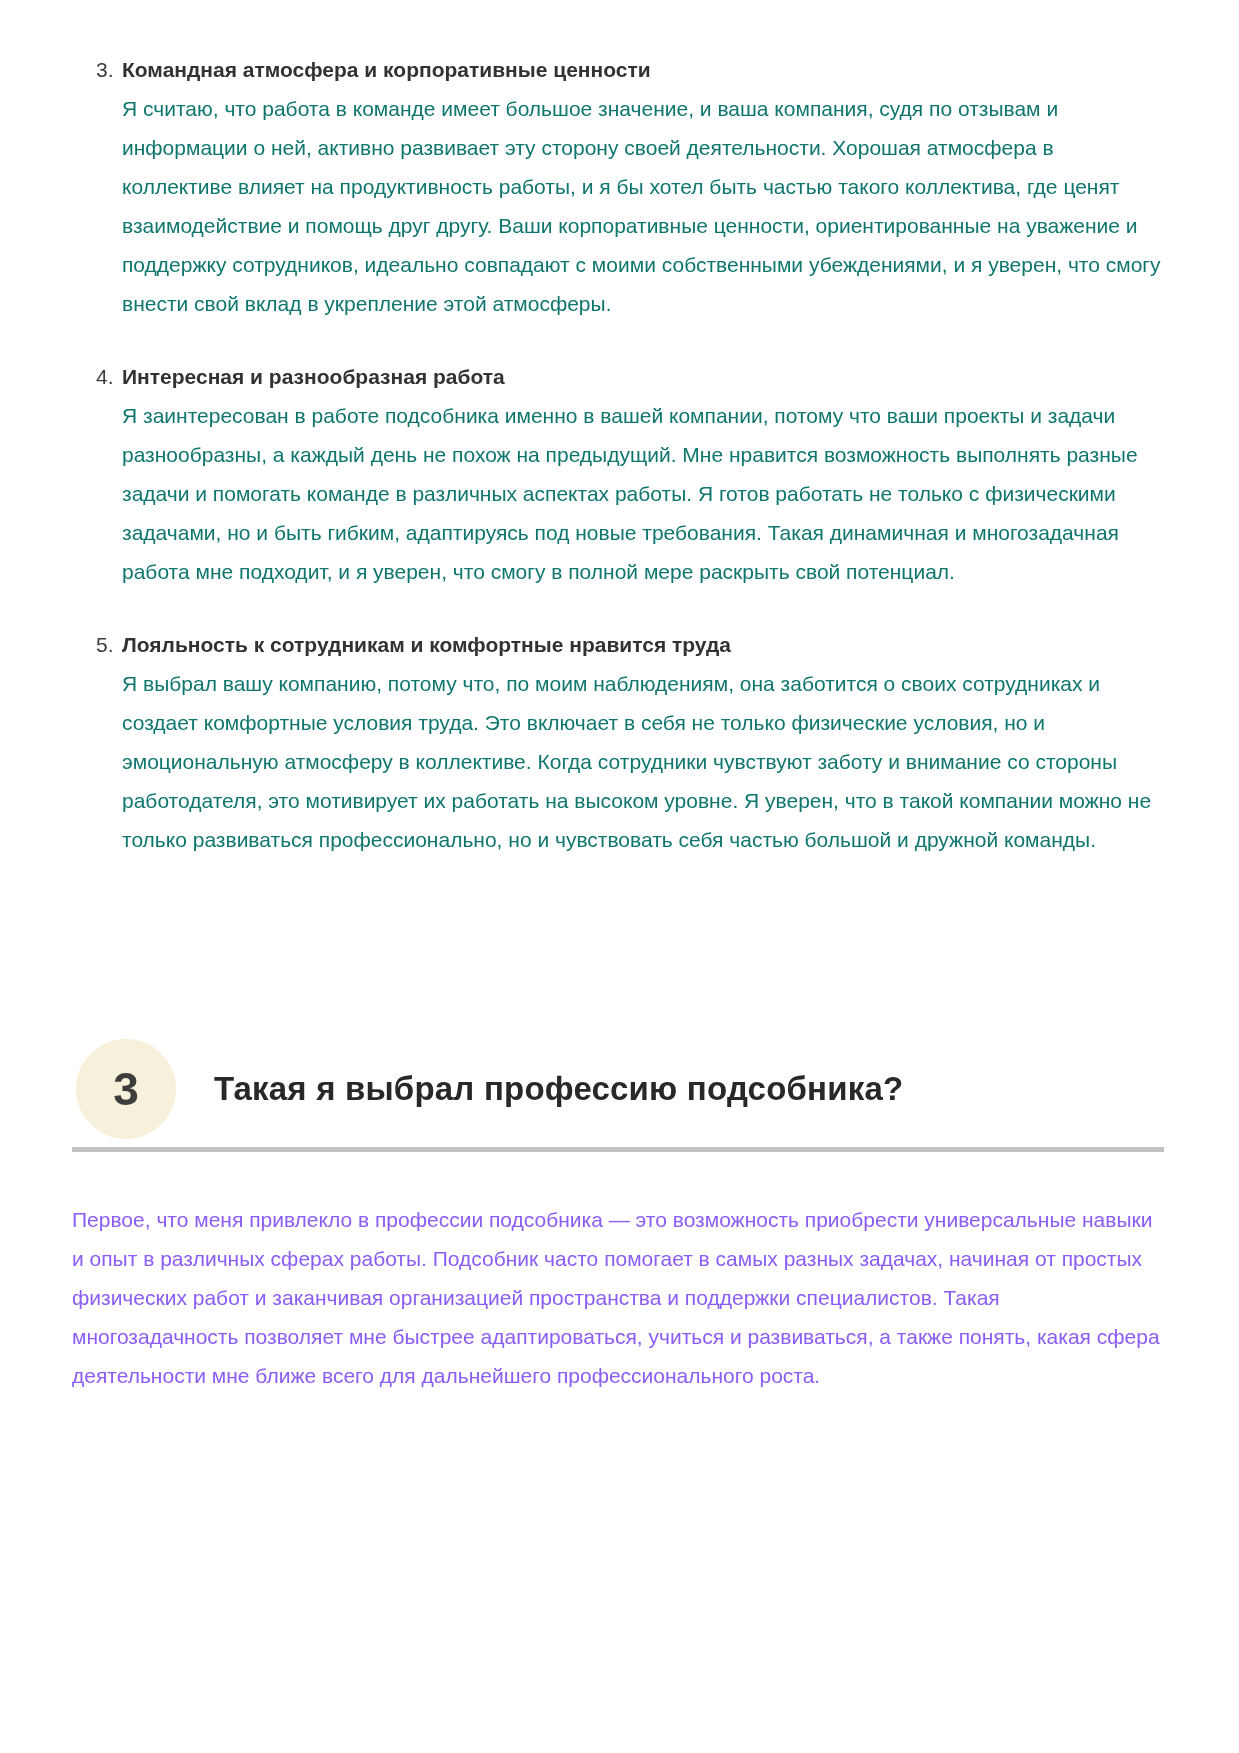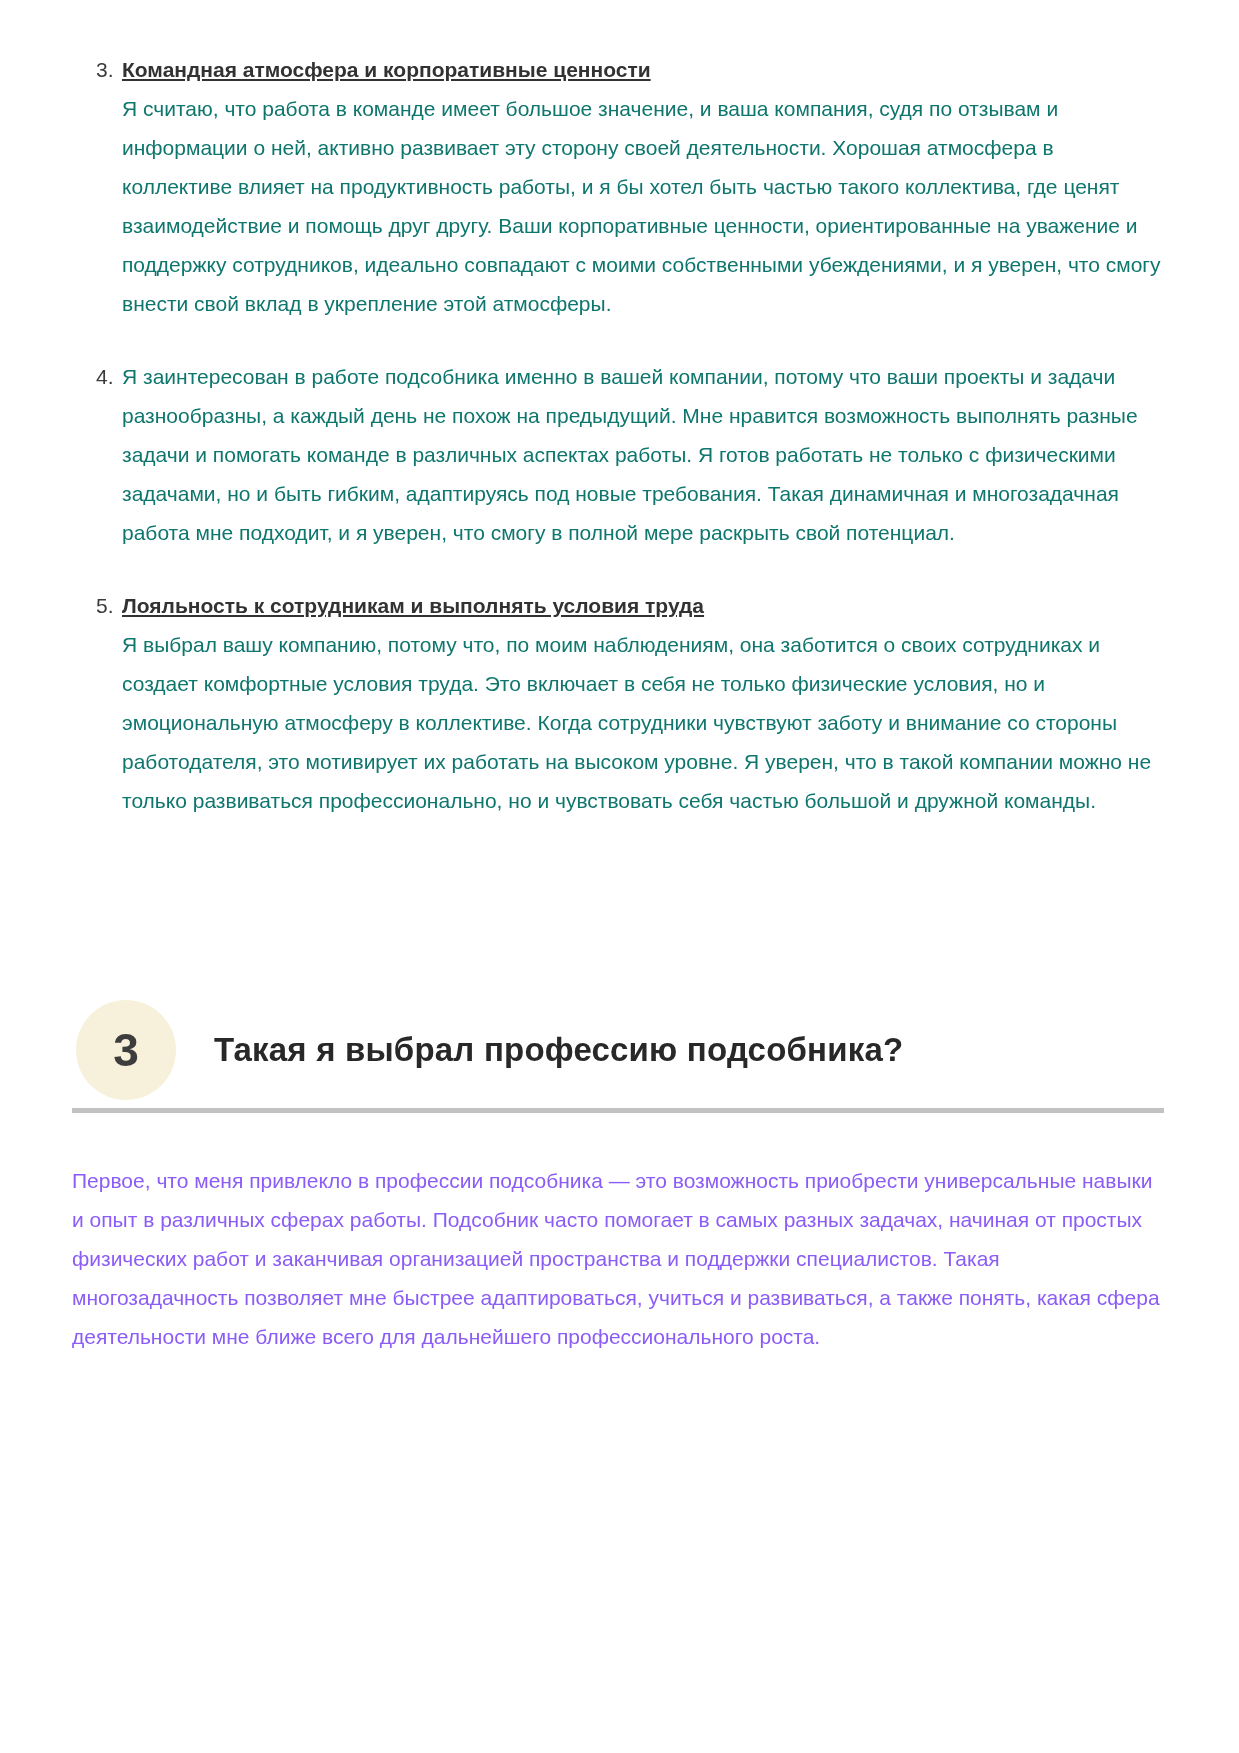--- a/index.html
+++ b/index.html
@@ -33,21 +33,20 @@
     padding-left: 24px;
     color: #3b3b3b;
   }
   .doc-content {
     flex: 1;
     min-width: 0;
   }
   .doc-title {
     font-weight: 700;
     color: #323232;
-    text-decoration: underline;
   }
   .doc-body {
     color: #0f766e;
   }
   
   .section-header {
     display: flex;
     align-items: center;
     margin-top: 180px;
   }
@@ -99,28 +98,29 @@
       <div class="doc-num">3.</div>
       <div class="doc-content">
         <div class="doc-title">Командная атмосфера и корпоративные ценности</div>
         <div class="doc-body">Я считаю, что работа в команде имеет большое значение, и ваша компания, судя по отзывам и информации о ней, активно развивает эту сторону своей деятельности. Хорошая атмосфера в коллективе влияет на продуктивность работы, и я бы хотел быть частью такого коллектива, где ценят взаимодействие и помощь друг другу. Ваши корпоративные ценности, ориентированные на уважение и поддержку сотрудников, идеально совпадают с моими собственными убеждениями, и я уверен, что смогу внести свой вклад в укрепление этой атмосферы.</div>
       </div>
     </div>
 
     <div class="doc-item">
       <div class="doc-num">4.</div>
       <div class="doc-content">
+        <div class="doc-title">Интересная и разнообразная работа</div>
         <div class="doc-body">Я заинтересован в работе подсобника именно в вашей компании, потому что ваши проекты и задачи разнообразны, а каждый день не похож на предыдущий. Мне нравится возможность выполнять разные задачи и помогать команде в различных аспектах работы. Я готов работать не только с физическими задачами, но и быть гибким, адаптируясь под новые требования. Такая динамичная и многозадачная работа мне подходит, и я уверен, что смогу в полной мере раскрыть свой потенциал.</div>
       </div>
     </div>
 
     <div class="doc-item">
       <div class="doc-num">5.</div>
       <div class="doc-content">
-        <div class="doc-title">Лояльность к сотрудникам и выполнять условия труда</div>
+        <div class="doc-title">Лояльность к сотрудникам и комфортные нравится труда</div>
         <div class="doc-body">Я выбрал вашу компанию, потому что, по моим наблюдениям, она заботится о своих сотрудниках и создает комфортные условия труда. Это включает в себя не только физические условия, но и эмоциональную атмосферу в коллективе. Когда сотрудники чувствуют заботу и внимание со стороны работодателя, это мотивирует их работать на высоком уровне. Я уверен, что в такой компании можно не только развиваться профессионально, но и чувствовать себя частью большой и дружной команды.</div>
       </div>
     </div>
 
   </div>
 
   <div class="section-header">
     <div class="badge" style="background: rgb(247, 241, 219); color: rgb(61, 61, 61);">3</div>
     <div class="section-title">Такая я выбрал профессию подсобника?</div>
   </div>

